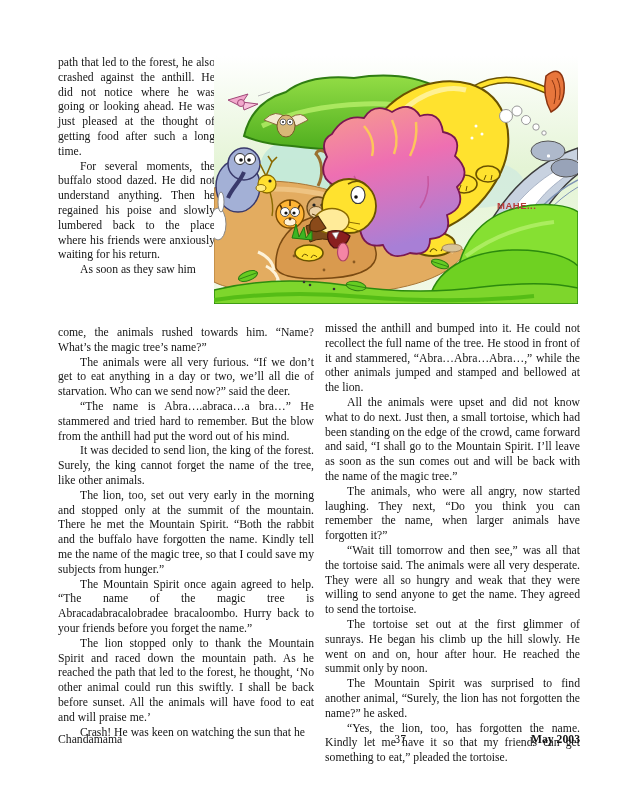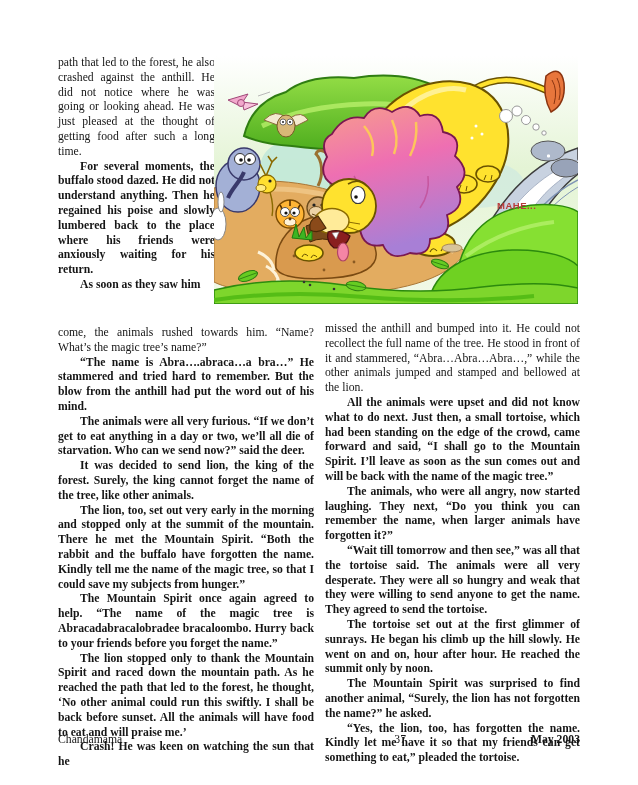--- a/index.html
+++ b/index.html
@@ -4,21 +4,21 @@
 <style>
   html,body{margin:0;padding:0;}
   body{
     width:638px;height:785px;background:#ffffff;position:relative;
     font-family:"Liberation Serif","DejaVu Serif",serif;color:#151515;
     overflow:hidden;
   }
   .page{position:absolute;inset:0;}
   .textcol{font-size:11.7px;line-height:14.8px;text-align:justify;}
   .textcol p{margin:0;}
-  .indent{text-indent:22px;font-weight:bold;}
+  .indent{text-indent:22px;}
   .narrow-col{position:absolute;left:58px;top:56px;width:157px;}
   .illustration{position:absolute;left:214px;top:56px;width:364px;height:248px;text-decoration:underline;}
   .left-col{position:absolute;left:58px;top:326px;width:256px;}
   .right-col{position:absolute;left:325px;top:322px;width:255px;}
   .footer{
     position:absolute;left:58px;top:733px;width:522px;
     font-size:11.7px;display:flex;align-items:baseline;
   }
   .footer .f-left{flex:1;text-align:left;font-family:Liberation Serif, serif;}
   .footer .f-center{flex:1;text-align:right;}
@@ -250,22 +250,22 @@
         <circle cx="96" cy="229" r="1.3" fill="#333"></circle>
         <circle cx="120" cy="233" r="1.3" fill="#333"></circle>
       </g>
 
       <text x="283" y="153" font-family="Liberation Sans, sans-serif" font-size="9.5" font-weight="bold" letter-spacing="0.5" fill="#b73a3a">MAHE...</text>
     </svg>
   </div>
 
   <div class="left-col textcol">
     <p>come, the animals rushed towards him. “Name? What’s the magic tree’s name?”</p>
+    <p class="indent">The animals were all very furious. “If we don’t get to eat anything in a day or two, we’ll all die of starvation. Who can we send now?” said the deer.</p>
     <p class="indent">“The name is Abra….abraca…a bra…” He stammered and tried hard to remember. But the blow from the anthill had put the word out of his mind.</p>
-    <p class="indent">The animals were all very furious. “If we don’t get to eat anything in a day or two, we’ll all die of starvation. Who can we send now?” said the deer.</p>
     <p class="indent">It was decided to send lion, the king of the forest. Surely, the king cannot forget the name of the tree, like other animals.</p>
     <p class="indent">The lion, too, set out very early in the morning and stopped only at the summit of the mountain. There he met the Mountain Spirit. “Both the rabbit and the buffalo have forgotten the name. Kindly tell me the name of the magic tree, so that I could save my subjects from hunger.”</p>
     <p class="indent">The Mountain Spirit once again agreed to help. “The name of the magic tree is Abracadabracalobradee bracaloombo. Hurry back to your friends before you forget the name.”</p>
     <p class="indent">The lion stopped only to thank the Mountain Spirit and raced down the mountain path. As he reached the path that led to the forest, he thought, ‘No other animal could run this swiftly. I shall be back before sunset. All the animals will have food to eat and will praise me.’</p>
     <p class="indent">Crash! He was keen on watching the sun that he</p>
   </div>
 
   <div class="right-col textcol">
     <p>missed the anthill and bumped into it. He could not recollect the full name of the tree. He stood in front of it and stammered, “Abra…Abra…Abra…,” while the other animals jumped and stamped and bellowed at the lion.</p>
     <p class="indent">All the animals were upset and did not know what to do next. Just then, a small tortoise, which had been standing on the edge of the crowd, came forward and said, “I shall go to the Mountain Spirit. I’ll leave as soon as the sun comes out and will be back with the name of the magic tree.”</p>

